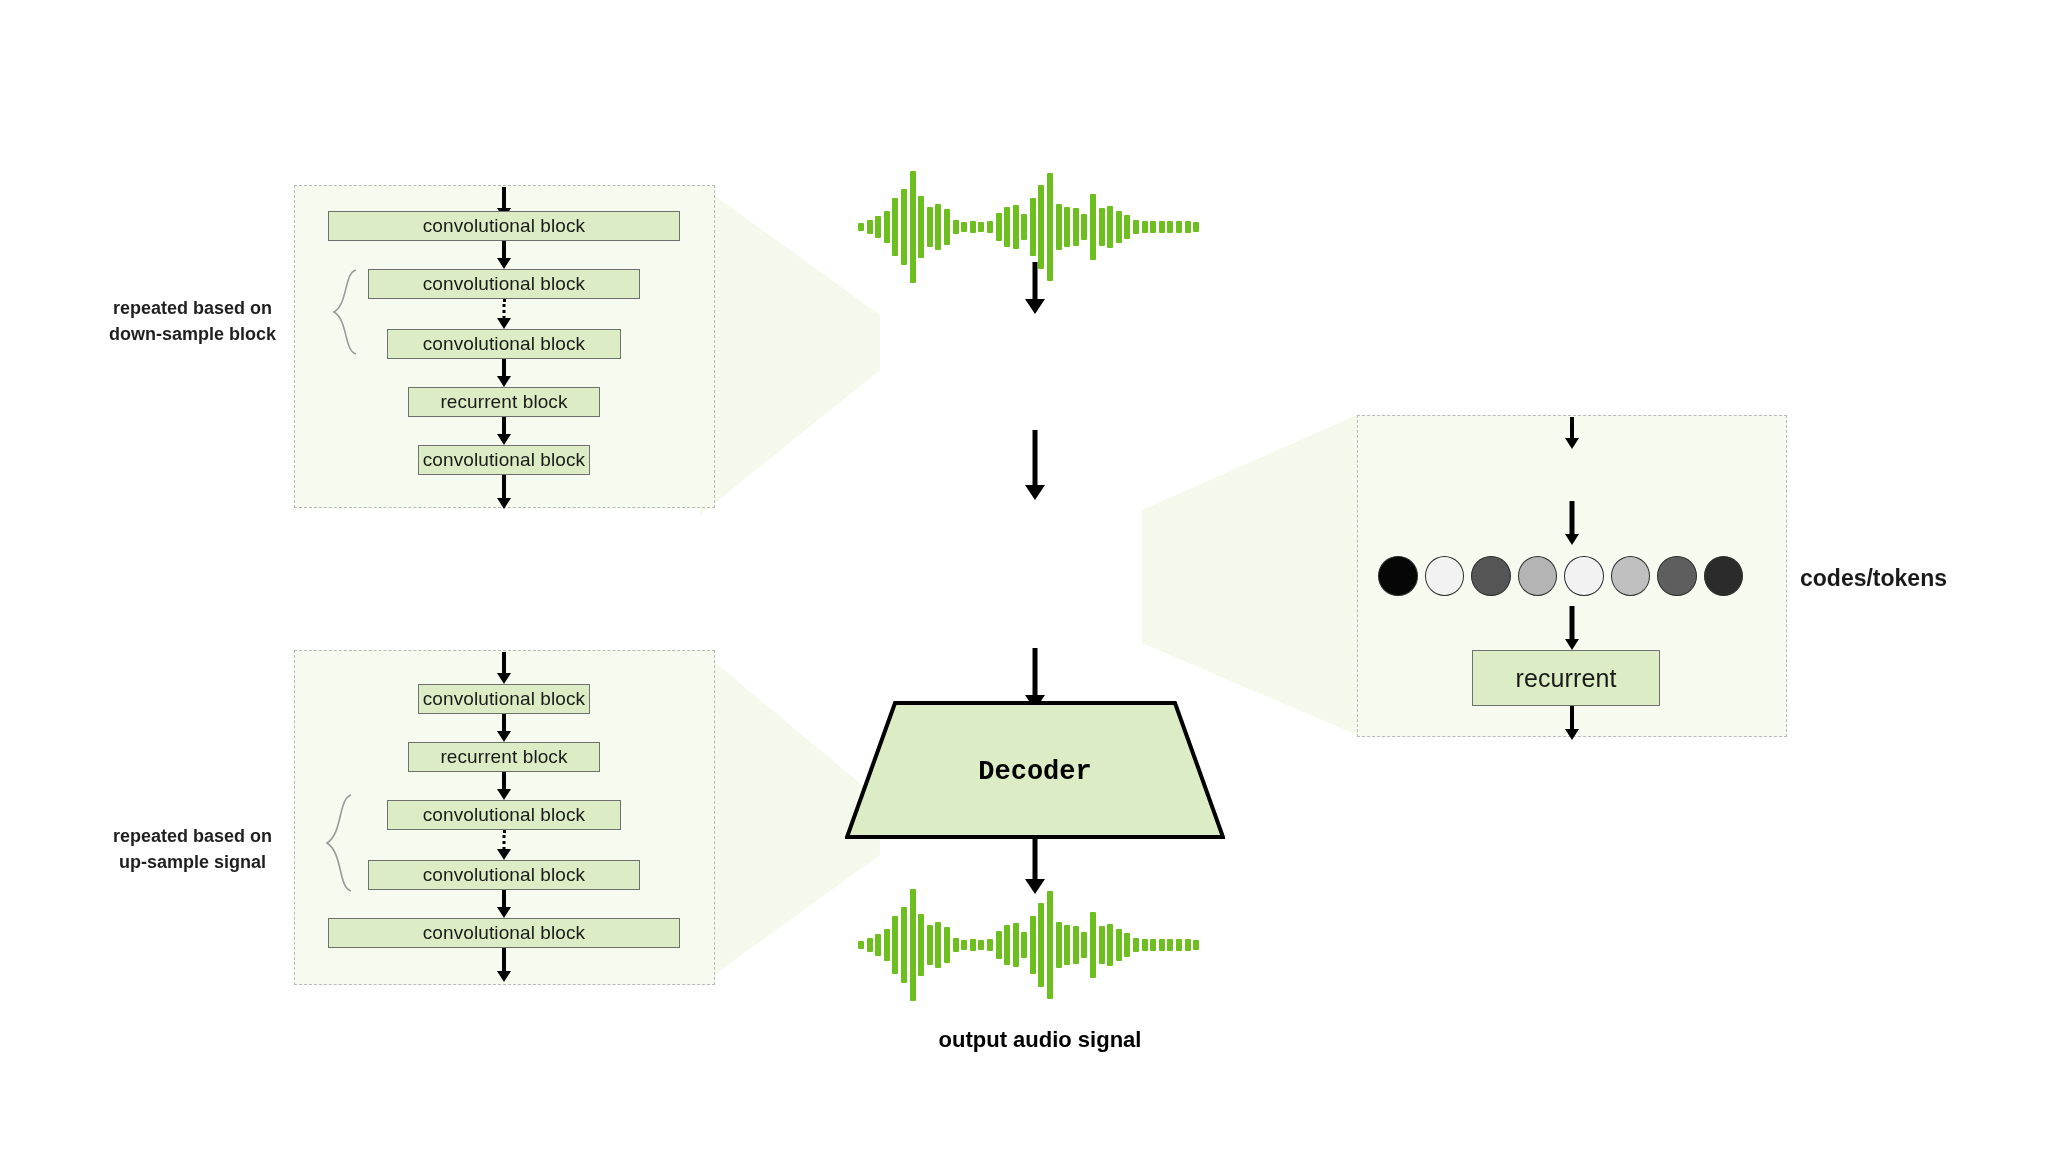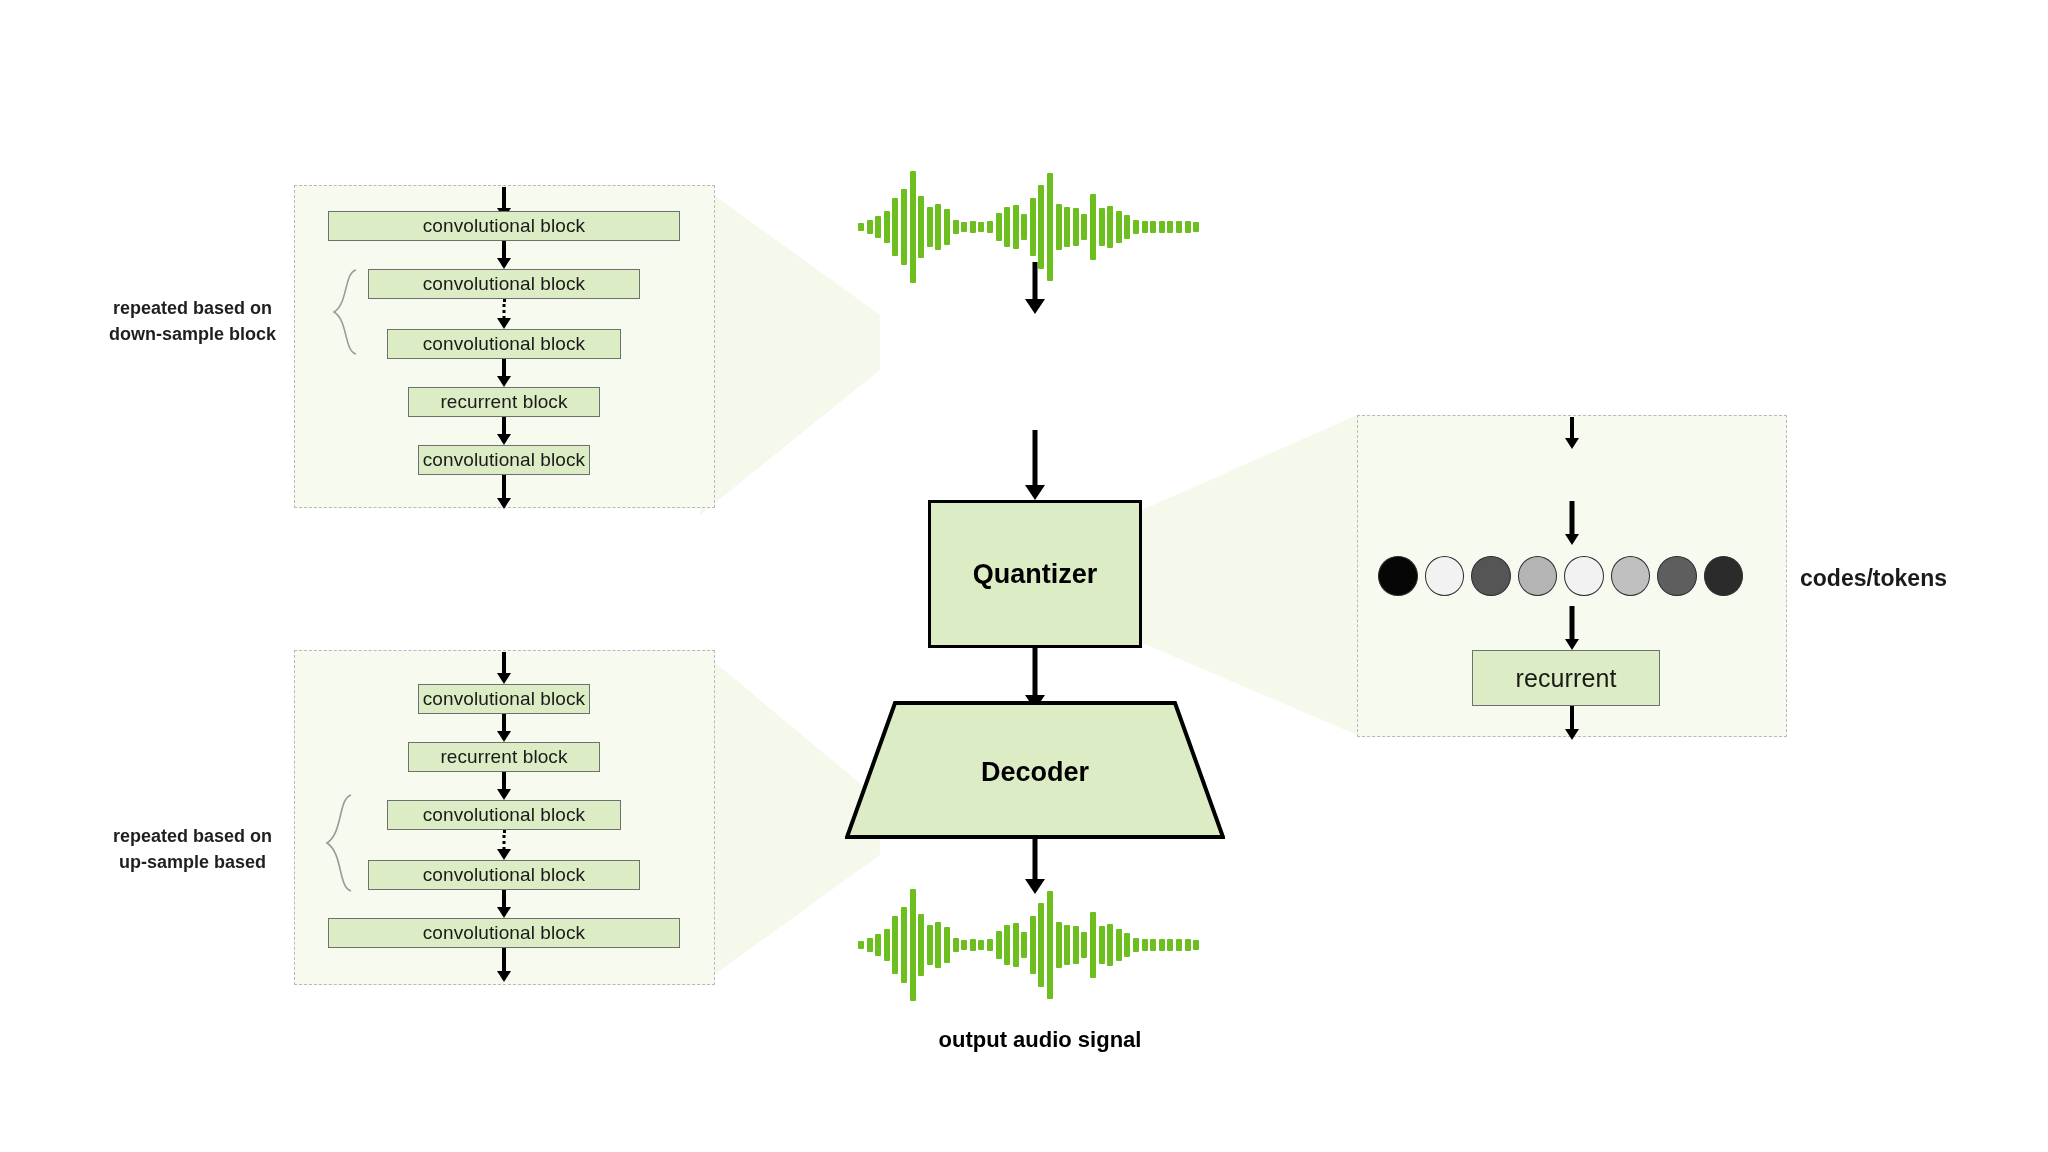--- a/index.html
+++ b/index.html
@@ -138,32 +138,31 @@
     <span class="shaft" style="top:0; width:5px; height:41px;"></span>
     <span class="head"></span>
   </div>
 
 
   <div class="arrow thick" style="left:1025px; top:430px; width:20px; height:70px;">
     <span class="shaft" style="top:0; width:5px; height:59px;"></span>
     <span class="head"></span>
   </div>
 
-  <div class="bigbox" style="left:928px; top:500px; width:214px; height:148px;">Quantizer</div>
 
   <div class="arrow thick" style="left:1025px; top:648px; width:20px; height:62px;">
     <span class="shaft" style="top:0; width:5px; height:51px;"></span>
     <span class="head"></span>
   </div>
 
   <div class="trap" style="left:845px; top:700px; width:380px; height:140px;">
     <svg width="380" height="140" viewBox="0 0 380 140">
       <polygon points="50,3 330,3 378,137 2,137" fill="#dcecc4" stroke="#000" stroke-width="4"></polygon>
     </svg>
-    <div class="tlabel" style="top:57px;">Decoder</div>
+    <div class="tlabel" style="top:57px;font-family:Liberation Mono, monospace;">Decoder</div>
   </div>
 
   <div class="arrow thick" style="left:1025px; top:838px; width:20px; height:56px;">
     <span class="shaft" style="top:0; width:5px; height:45px;"></span>
     <span class="head"></span>
   </div>
 
   <div class="wave" id="wave-bottom" style="left:858px; top:900px; width:350px; height:90px;">
       <i style="height: 8px; width: 6px; margin-right: 2.6px; background: rgb(108, 191, 30);"></i>
       <i style="height: 14px; width: 6px; margin-right: 2.6px; background: rgb(108, 191, 30);"></i>
@@ -259,21 +258,21 @@
 
   <div class="arrow" style="left:496px; top:475px; width:16px; height:34px;">
     <span class="shaft" style="top:0; width:4px; height:24px;"></span>
     <span class="head"></span>
   </div>
 
   <div class="panel" style="left:294px; top:650px; width:421px; height:335px;"></div>
 
   <div class="txt side-lbl" style="left:95px; top:823px; width:195px;">
     <div>repeated based on</div>
-    <div>up-sample based</div>
+    <div>up-sample signal</div>
   </div>
 
   <div class="brace" style="left:323px; top:793px; width:32px; height:100px;">
     <svg width="32" height="100" viewBox="0 0 32 100">
       <path d="M28 2 C15 6, 20 40, 4 50 C20 60, 15 94, 28 98" fill="none" stroke="#9a9a9a" stroke-width="1.6"></path>
     </svg>
   </div>
 
   <div class="arrow" style="left:496px; top:652px; width:16px; height:32px;">
     <span class="shaft" style="top:0; width:4px; height:22px;"></span>

